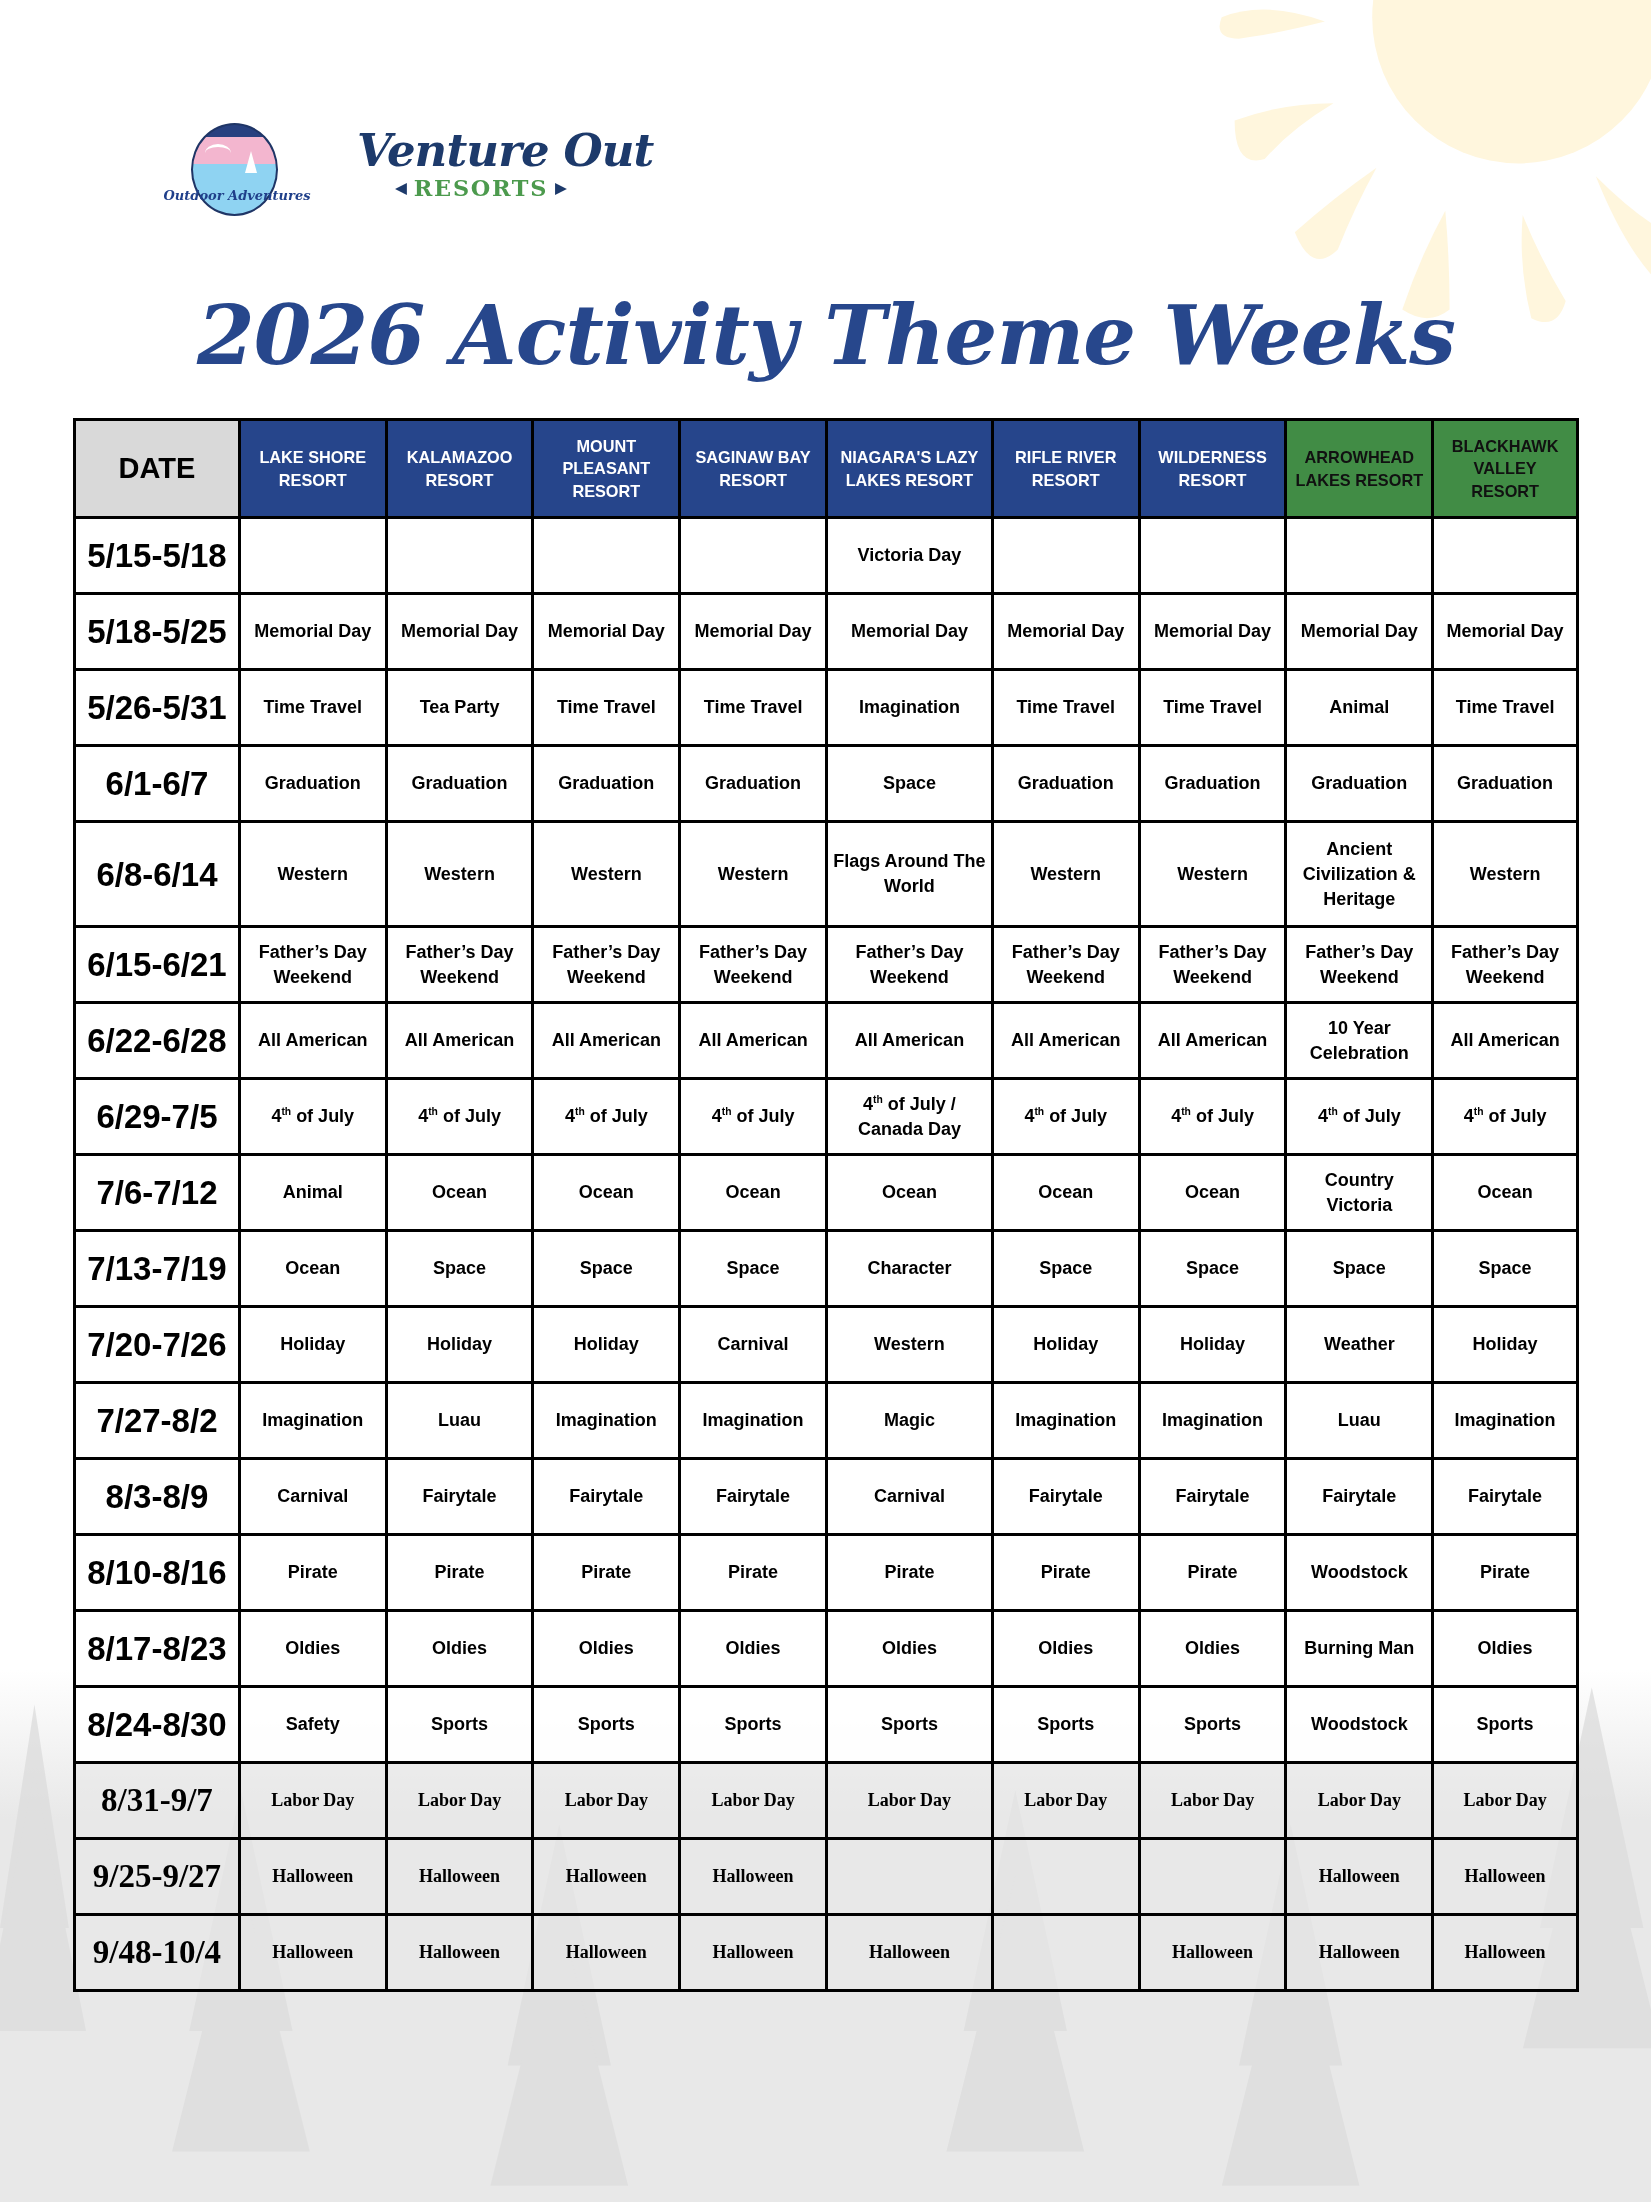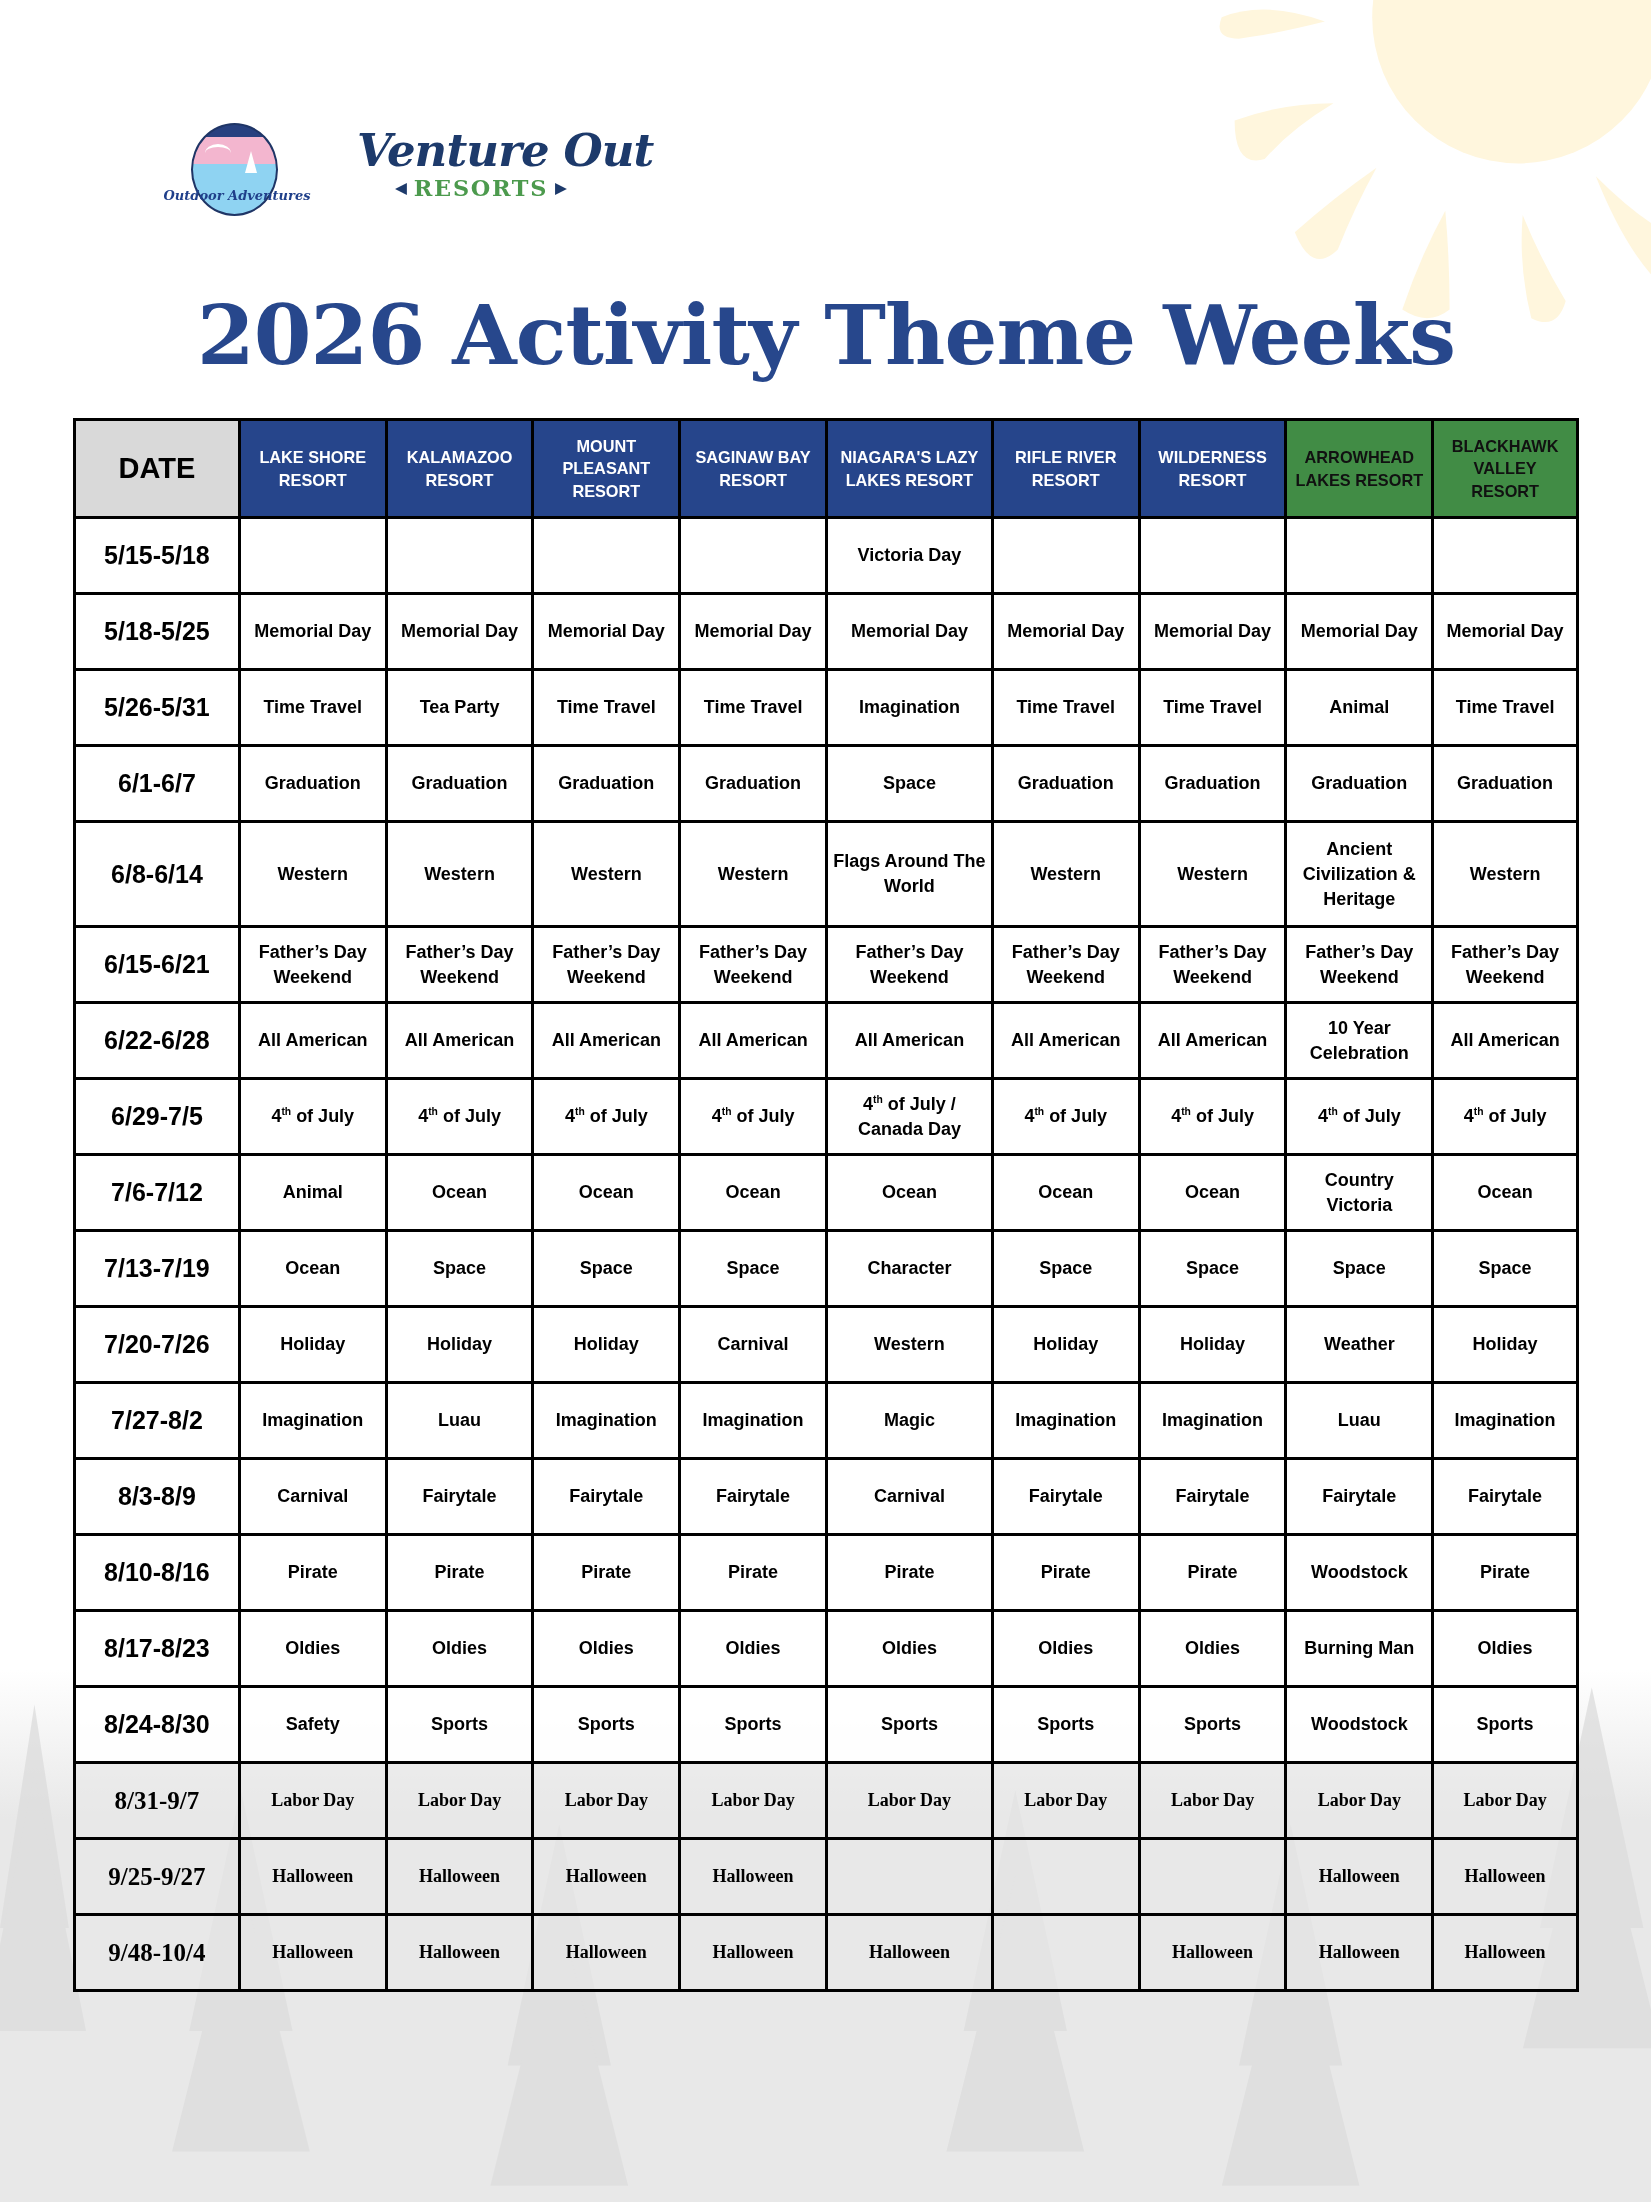--- a/index.html
+++ b/index.html
@@ -33,39 +33,39 @@
   .logo-vo { position: absolute; left: 219px; top: 8.6px; width: 258px; height: 95px; }
   .vo-name {
     font-family: "DejaVu Serif", serif; font-style: italic; font-weight: bold;
     font-size: 45px; color: #1d3a6b; line-height: 52px; letter-spacing: -0.9px; white-space: nowrap;
   }
   .vo-sub { display: flex; align-items: center; gap: 6.9px; margin-left: 38px; margin-top: -1.7px; }
   .vo-arrow { color: #1d3a6b; font-size: 15.5px; }
   .vo-resorts { font-family: "DejaVu Serif", serif; font-weight: bold; color: #4c9a4d; font-size: 22.4px; letter-spacing: 1.7px; }
   .title {
     position: absolute; left: 0; right: 0; top: 284px; text-align: center;
-    font-family: "DejaVu Serif", serif; font-weight: bold;
+    font-family: "DejaVu Serif", serif; font-style: italic; font-weight: bold;
     font-size: 83px; color: #27478c; letter-spacing: -0.9px; line-height: 103px;
   }
   table.schedule {
     position: absolute; left: 73px; top: 418px; width: 1506px;
     border-collapse: collapse; table-layout: fixed;
     border: 3.4px solid #000;
     padding-left: 25px;
   }
   table.schedule th, table.schedule td {
     border: 3.4px solid #000; text-align: center; vertical-align: middle;
     padding: 0 5.2px; font-weight: bold;
   }
   table.schedule th { height: 95px; font-size: 16.3px; line-height: 22.4px; color: #fff; background: #26458b; }
   table.schedule th.date-h { background: #d9d9d9; color: #000; font-size: 29px; }
   table.schedule th.green { background: #418c45; color: #111; }
   table.schedule td { height: 73px; font-size: 18px; line-height: 25px; color: #000; background: rgba(255,255,255,0.9); }
   table.schedule tr.tall td { height: 102px; }
-  table.schedule td.date { font-size: 25px; }
+  table.schedule td.date { font-size: 33px; }
   table.schedule tr.shade td { background: rgba(232,232,232,0.55); font-family: Liberation Serif, serif; }
   sup { font-size: 10.3px; line-height: 0; margin-top: 8px; }
 </style>
 </head>
 <body>
 
 <div class="bg-ground"></div>
 <svg class="trees" viewBox="0 0 1920 620" preserveAspectRatio="none">
   <g fill="#dcdcdc" opacity="0.75">
     <polygon points="40,40 0,300 80,300"></polygon>

